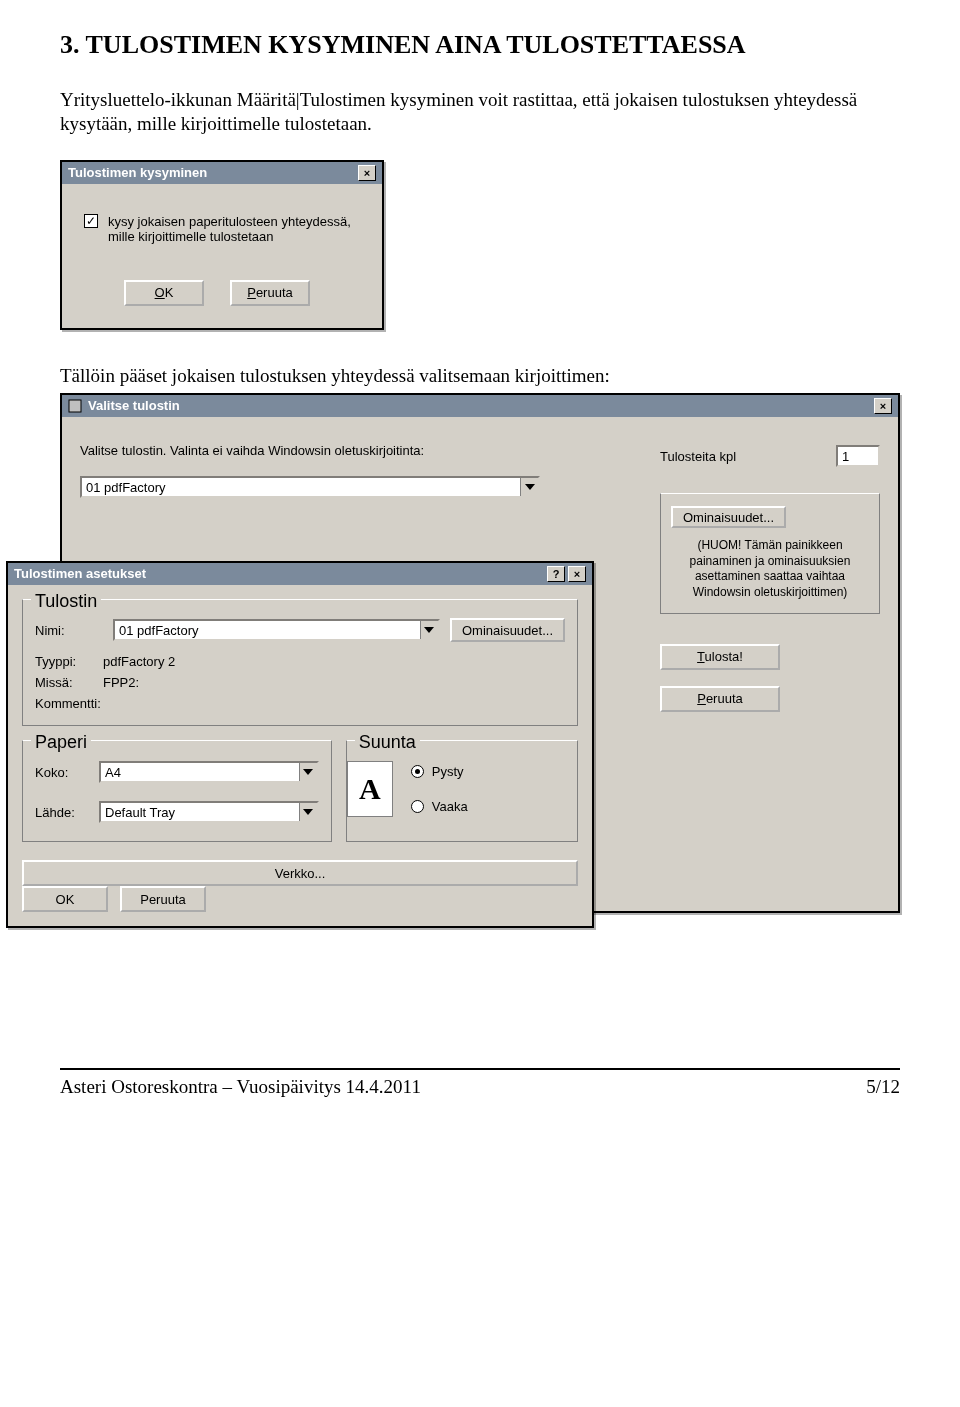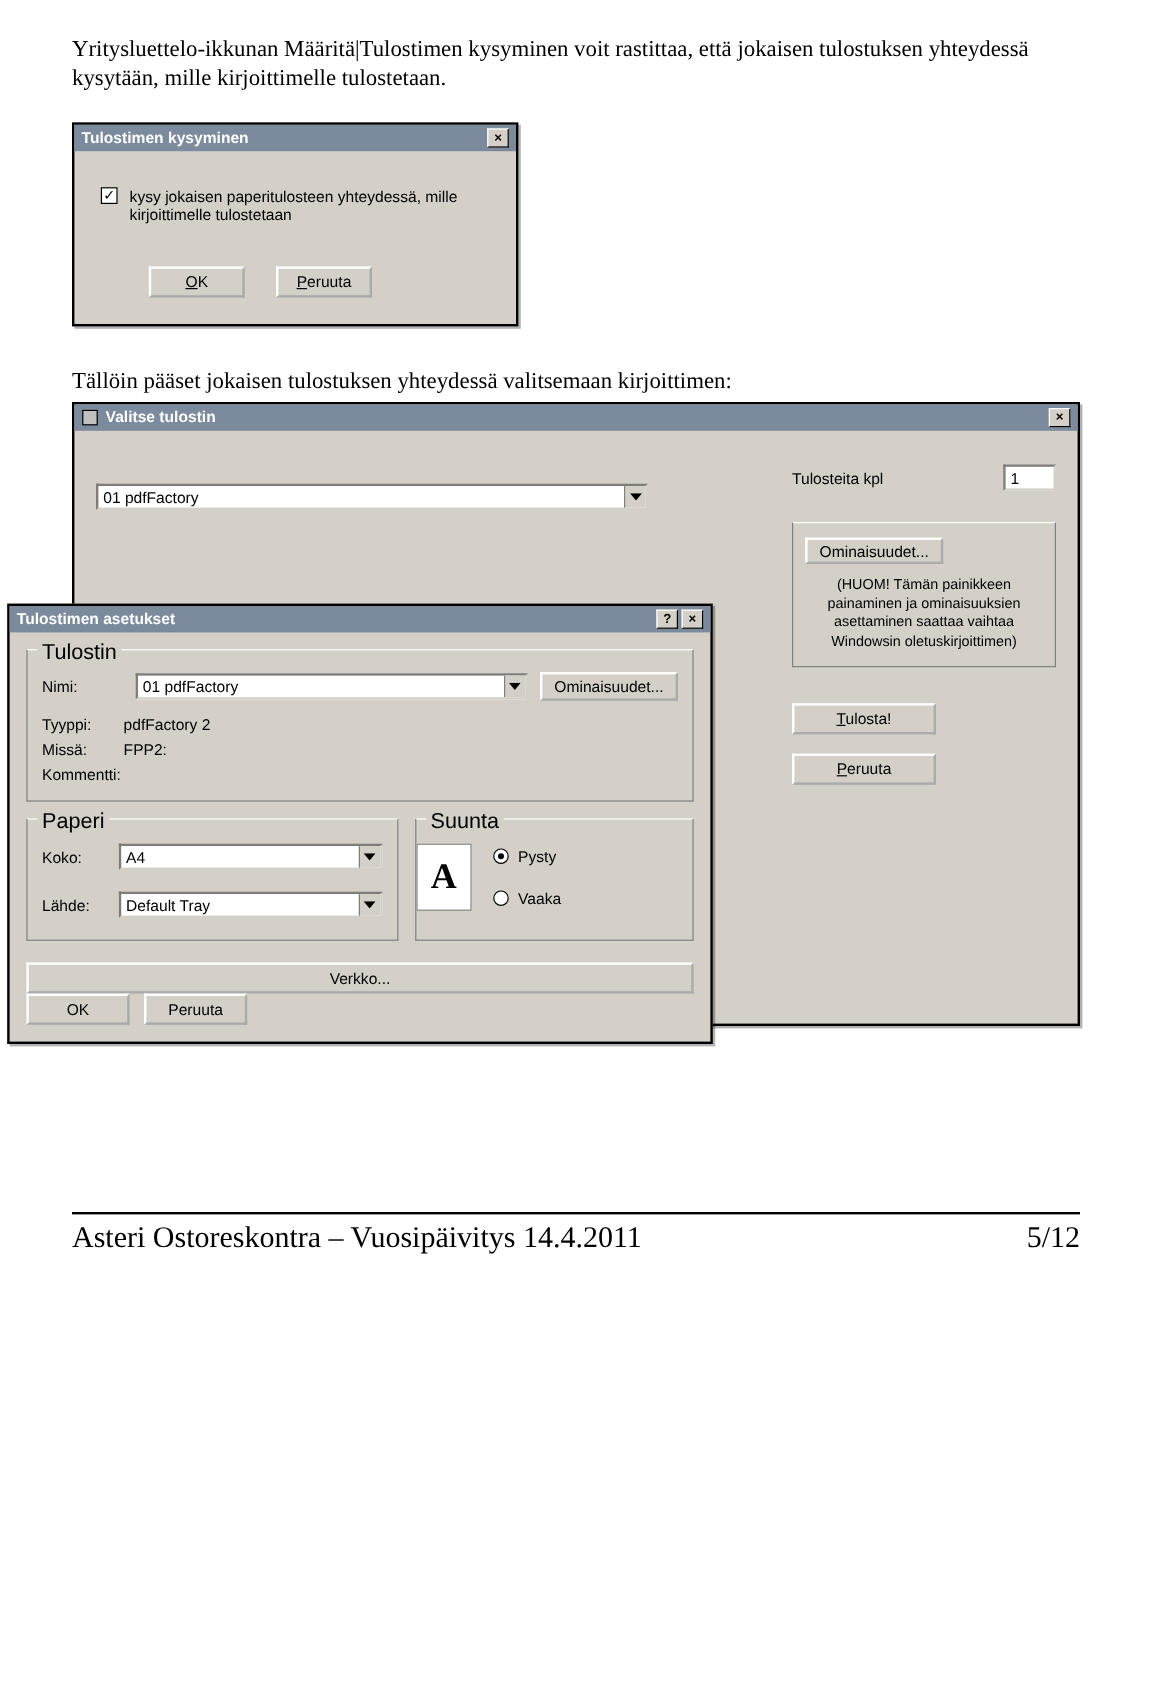--- a/index.html
+++ b/index.html
@@ -134,36 +134,37 @@
     content:""; width:5px; height:5px; border-radius:50%; background:#000;
   }
   .hr-rule {
     border: none;
     border-top: 2px solid #000;
     margin: 0;
   }
   .footer {
     display:flex; justify-content:space-between;
     font-family: "Times New Roman", serif;
-    font-size: 25px;
+    font-size: 19px;
     padding: 6px 0 0 0;
   }
   .u { text-decoration: underline; }
   
   .row { display:flex; align-items:center; }
 </style>
 </head>
 <body>
 
 <div class="page">
 
+  <h1 class="heading">3. TULOSTIMEN KYSYMINEN AINA TULOSTETTAESSA</h1>
 
   <p class="para">Yritysluettelo-ikkunan Määritä|Tulostimen kysyminen voit rastittaa, että jokaisen tulostuksen yhteydessä kysytään, mille kirjoittimelle tulostetaan.</p>
 
-  <div class="dialog" style="width:372px; margin-bottom:34px;">
+  <div class="dialog" style="width:324px; margin-bottom:34px;">
     <div class="titlebar">
       <span>Tulostimen kysyminen</span>
       <div class="titlebtns">
         <div class="titlebtn">×</div>
       </div>
     </div>
     <div style="padding:30px 22px 22px 22px;">
       <div class="row" style="align-items:flex-start;">
         <span class="checkbox">
           <span class="check-mark">✓</span>
@@ -195,20 +196,21 @@
           </span>
           <span>Valitse tulostin</span>
         </div>
         <div class="titlebtns">
           <div class="titlebtn">×</div>
         </div>
       </div>
 
       <div style="padding:26px 18px 10px 18px; display:flex; gap:22px;">
         <div style="flex:1;">
+          <div>Valitse tulostin. Valinta ei vaihda Windowsin oletuskirjoitinta:</div>
           <div class="combo" style="margin-top:18px; width:460px;">
             <span>01 pdfFactory</span>
             <span class="arrow">
               <svg viewBox="0 0 10 6">
                   <polygon points="0,0 10,0 5,6" fill="#000"></polygon>
                 </svg>
             </span>
           </div>
         </div>
 

